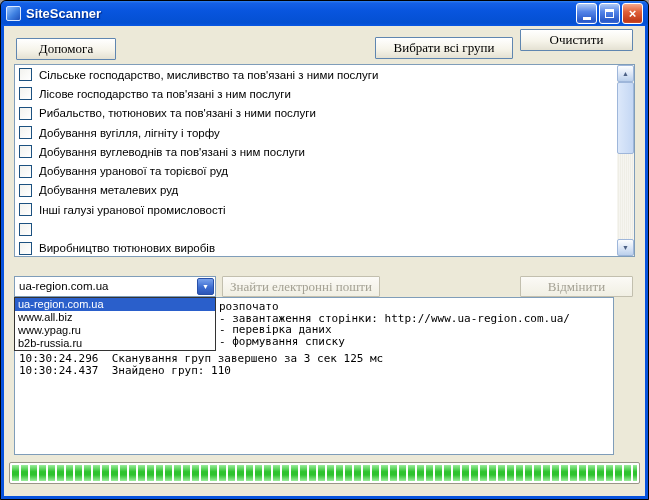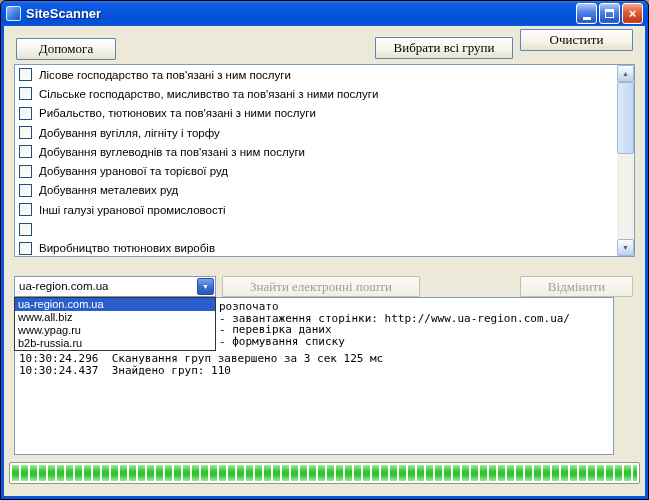--- a/index.html
+++ b/index.html
@@ -42,21 +42,21 @@
   .btn { position:absolute; height:22px; border:1px solid #5F86B0; border-radius:1px;
     background:linear-gradient(180deg,#FFFFFF 0%,#F6F4EA 55%,#E4E1D2 100%);
     font-size:13px; color:#000; display:flex; align-items:center; justify-content:center;
     white-space:nowrap; cursor:default;font-family:Liberation Serif, serif; }
   .btn.disabled { border-color:#C2BFAE;
     background:linear-gradient(180deg,#FBFAF6 0%,#F1EFE3 100%); color:#A3A093; }
 
   .btn-help      { left:12px;  top:12px; width:100px; }
   .btn-selectall { right:132px; top:11px; width:138px; }
   .btn-clear     { right:12px; top:3px; width:113px; }
-  .btn-find      { left:218px; top:250px; width:198px; height:21px; }
+  .btn-find      { left:218px; top:250px; width:158px; height:21px; }
   .btn-cancel    { right:12px; top:250px; width:113px; height:21px; }
 
   
   .listbox { position:absolute; left:10px; top:38px; width:621px; height:193px;
     background:#fff; border:1px solid #7F9DB9; }
   .lrows { position:absolute; left:0; top:0; right:17px; bottom:0; overflow:hidden; }
   .lrow { height:19.3px; display:flex; align-items:center; padding-left:4px; }
   .cb { width:13px; height:13px; flex:none; margin-right:7px;
     border:1px solid #1C5180; background:linear-gradient(135deg,#F2F2EE,#FFFFFF); }
   .clabel { font-size:11.5px; color:#000; white-space:nowrap; }
@@ -125,25 +125,25 @@
   <div class="bodyarea">
 
     <div class="btn btn-help">Допомога</div>
     <div class="btn btn-selectall">Вибрати всі групи</div>
     <div class="btn btn-clear">Очистити</div>
 
     <div class="listbox">
       <div class="lrows">
         <div class="lrow">
           <span class="cb"></span>
+          <span class="clabel">Сільське господарство, мисливство та пов'язані з ними послуги</span>
+        </div>
+        <div class="lrow">
+          <span class="cb"></span>
           <span class="clabel">Лісове господарство та пов'язані з ним послуги</span>
-        </div>
-        <div class="lrow">
-          <span class="cb"></span>
-          <span class="clabel">Сільське господарство, мисливство та пов'язані з ними послуги</span>
         </div>
         <div class="lrow">
           <span class="cb"></span>
           <span class="clabel">Рибальство, тютюнових та пов'язані з ними послуги</span>
         </div>
         <div class="lrow">
           <span class="cb"></span>
           <span class="clabel">Добування вугілля, лігніту і торфу</span>
         </div>
         <div class="lrow">

